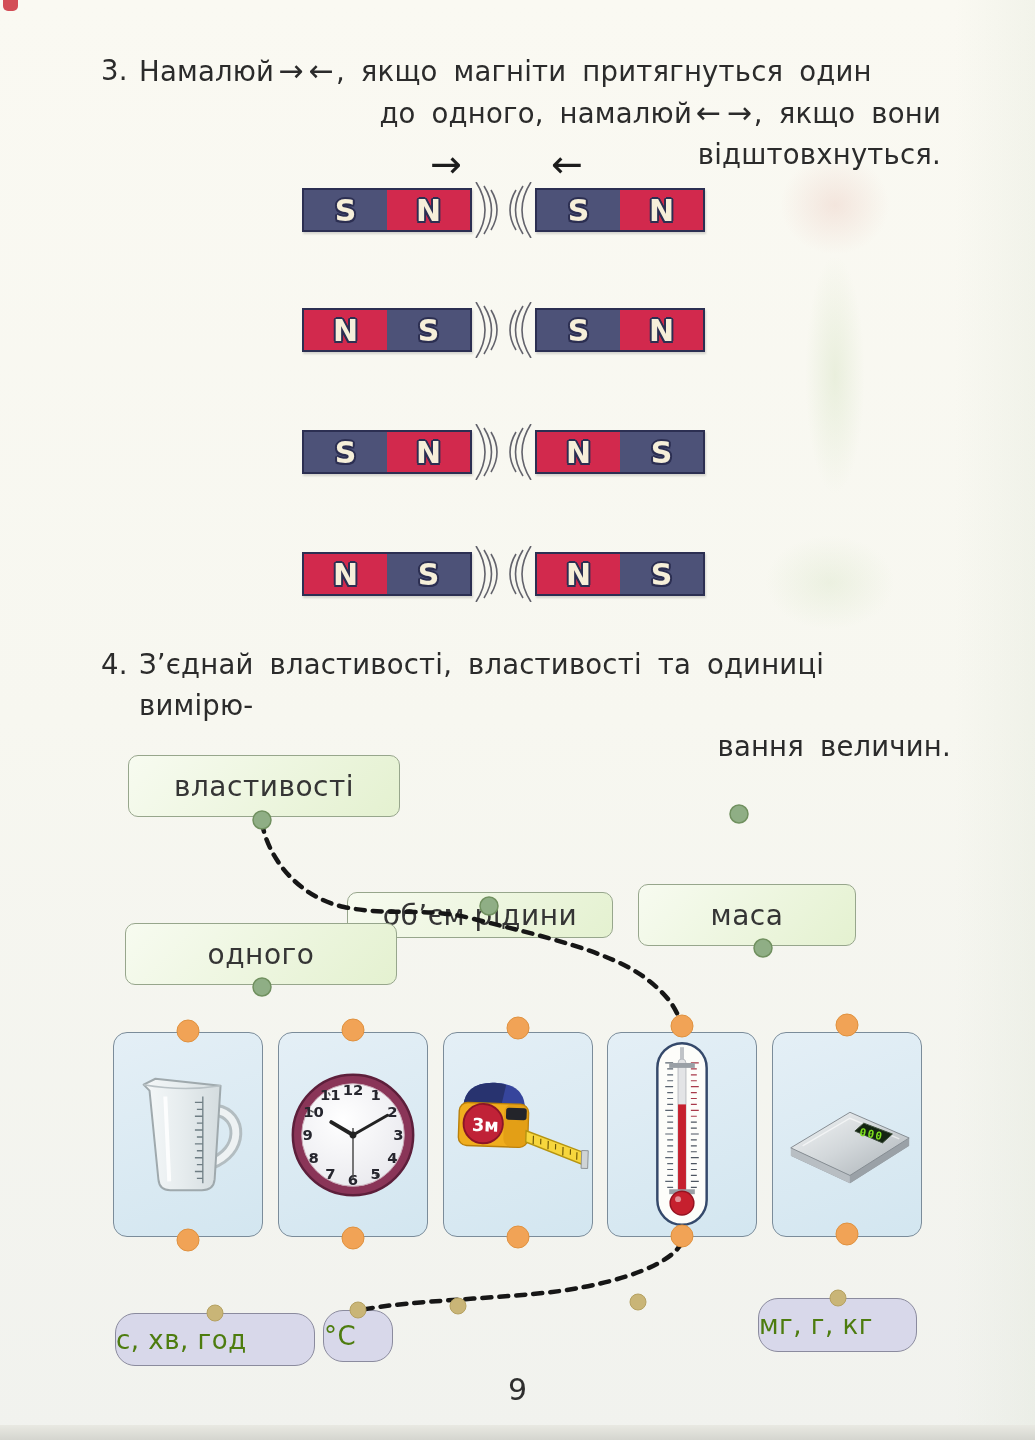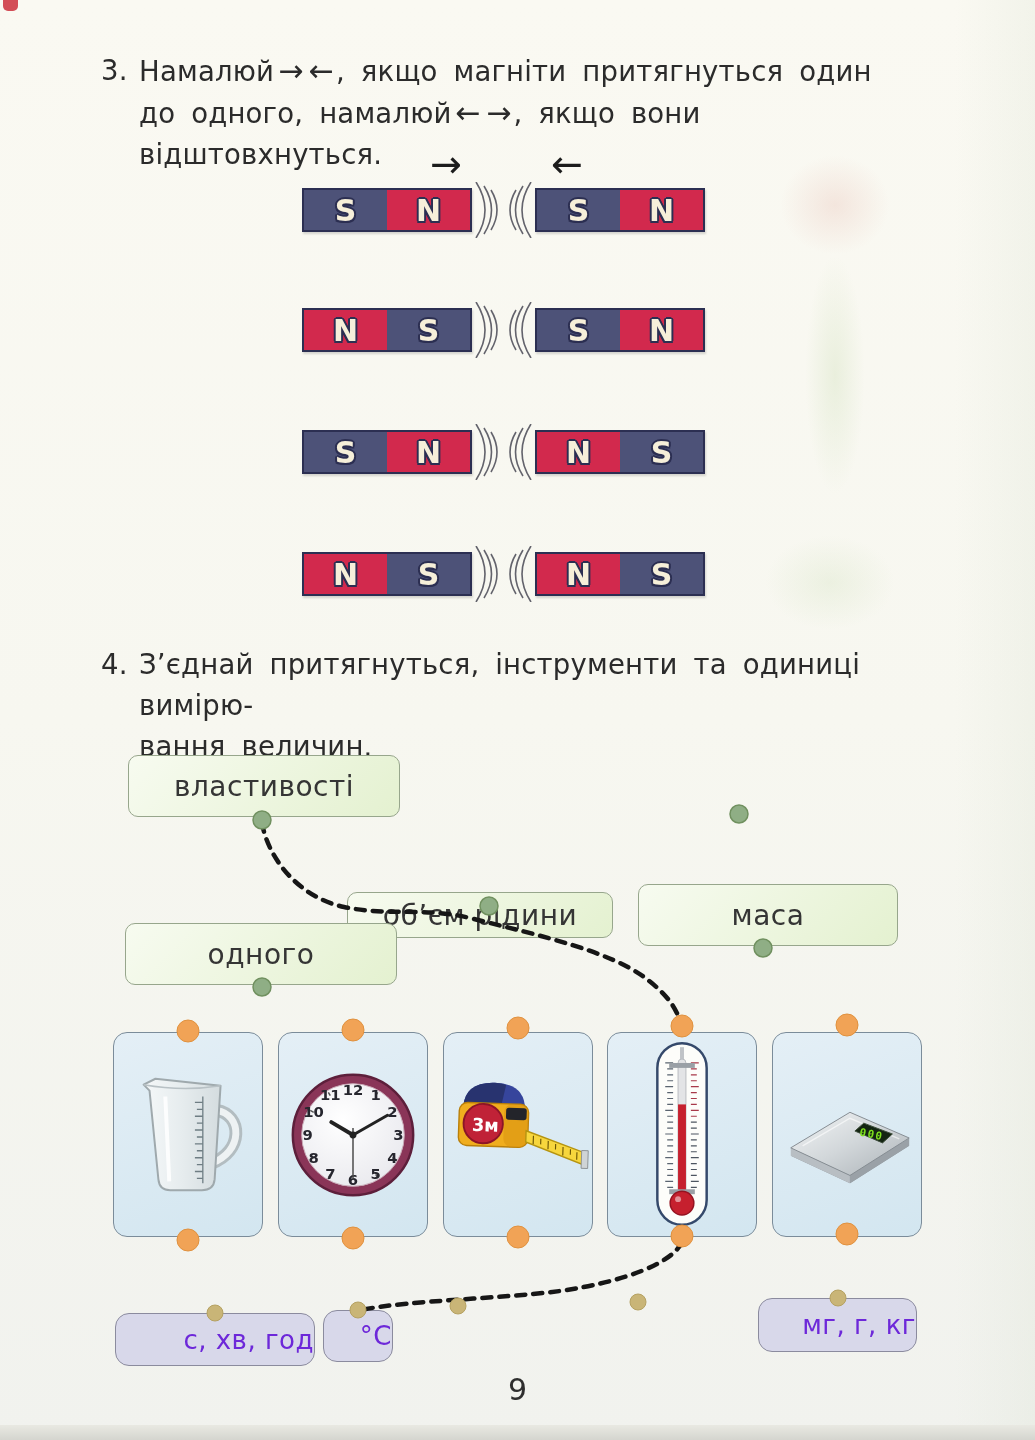--- a/index.html
+++ b/index.html
@@ -17,21 +17,21 @@
   .blob-low{left:765px;top:535px;width:130px;height:95px;background:radial-gradient(ellipse at center,rgba(208,224,188,.3),rgba(208,224,188,0) 70%);}
   .right-tint{position:absolute;right:0;top:0;width:80px;height:100%;background:linear-gradient(90deg,rgba(213,222,205,0),rgba(213,222,205,.22));pointer-events:none;}
   .bottom-strip{position:absolute;left:0;bottom:0;width:100%;height:15px;background:linear-gradient(#e9e9e2,#d4d5cf);}
 
   
   .task{position:absolute;font-size:27.5px;line-height:41px;letter-spacing:.2px;word-spacing:7px;color:#2b2b2b;}
   .task3{left:101px;top:50px;width:840px;}
   .task4{left:101px;top:644px;width:850px;}
   .tline{display:flex;}
   .tnum{flex:0 0 38px;}
-  .tindent{margin-left:38px;}
+  .tindent{margin-left:38px;text-align:right;}
   .arrow-glyph{font-size:30px;letter-spacing:-2px;padding:0 4px;word-spacing:0;}
 
   
   .magnet-diagram{position:absolute;left:0;top:150px;width:1035px;height:480px;}
   .attract-arrows{position:absolute;top:-4px;left:0;width:1035px;height:36px;font-size:38px;color:#1c1c1c;}
   .attract-arrows .ar{position:absolute;top:0;line-height:36px;}
   .ar-right{left:430px;} .ar-left{left:551px;}
   .magnet-row{position:absolute;left:302px;display:flex;align-items:center;height:56px;}
   .mr-0{top:32px;} .mr-1{top:152px;} .mr-2{top:274px;} .mr-3{top:396px;}
   .magnet{display:flex;width:170px;height:44px;border:2.5px solid #2c2f52;box-sizing:border-box;box-shadow:inset 0 3px 0 rgba(250,200,70,.55), 1px 2px 2px rgba(0,0,0,.15);}
@@ -41,32 +41,32 @@
   .waves{width:63px;height:56px;flex:0 0 63px;}
 
   
   .prop-box{position:absolute;display:flex;align-items:center;justify-content:center;
     background:linear-gradient(135deg,#f7fbf0 0%,#e4f1d0 100%);
     border:1.5px solid #97a68c;border-radius:10px;box-sizing:border-box;
     font-size:28px;color:#353535;letter-spacing:.5px;z-index:2;}
   .prop-0{left:128px;top:755px;width:272px;height:62px;}
   .prop-1{left:597px;top:750px;width:266px;height:62px;}
   .prop-2{left:347px;top:892px;width:266px;height:46px;justify-content:center;}
-  .prop-3{left:638px;top:884px;width:260px;height:62px;}
+  .prop-3{left:638px;top:884px;width:218px;height:62px;}
   .prop-4{left:125px;top:923px;width:272px;height:62px;}
 
   .card{position:absolute;top:1032px;width:150px;height:205px;
     background:linear-gradient(160deg,#e4eff6 0%,#d3e6f0 100%);
     border:1.5px solid #7b8c9a;border-radius:14px;box-sizing:border-box;z-index:2;}
   .card svg{display:block;width:100%;height:100%;}
   .card-0{left:113px;} .card-1{left:278px;} .card-2{left:443px;} .card-3{left:607px;} .card-4{left:772px;}
 
-  .unit-box{position:absolute;display:flex;align-items:center;justify-content:flex-end;
-    background:#d8d8ea;border:1.5px solid #8b8b9e;border-radius:14px;box-sizing:border-box;
-    font-size:26px;color:#6d28d9;letter-spacing:.5px;z-index:2;}
+  .unit-box{position:absolute;display:flex;align-items:center;justify-content:flex-start;
+    background:#d8d8ea;border:1.5px solid #8b8b9e;border-radius:20px;box-sizing:border-box;
+    font-size:26px;color:#4d7c0f;letter-spacing:.5px;z-index:2;}
   .unit-0{left:115px;top:1313px;width:200px;height:53px;}
   .unit-1{left:323px;top:1310px;width:70px;height:52px;}
   .unit-2{left:400px;top:1306px;width:117px;height:52px;}
   .unit-3{left:525px;top:1302px;width:227px;height:53px;}
   .unit-4{left:758px;top:1298px;width:159px;height:54px;}
 
   .overlay{position:absolute;left:0;top:0;width:1035px;height:1440px;z-index:5;pointer-events:none;}
   .dotline{fill:none;stroke:#161616;stroke-width:4.5;stroke-dasharray:9 8;stroke-linecap:round;}
   .dot-green{fill:#8fae85;stroke:#70905f;stroke-width:1.5;}
   .dot-orange{fill:#f1a356;stroke:#e0913e;stroke-width:1;}
@@ -180,21 +180,21 @@
       <div class="magnet">
         <div class="pole" style="background: rgb(210, 41, 77);">N</div>
         <div class="pole" style="background: rgb(77, 82, 120);">S</div>
       </div>
     </div>
   </div>
 
   <section class="task task4">
     <div class="tline">
       <span class="tnum">4.</span>
-      <span>З’єднай притягнуться, інструменти та одиниці вимірю-</span>
+      <span>З’єднай властивості, властивості та одиниці вимірю-</span>
     </div>
     <div class="tindent">вання величин.</div>
   </section>
 
   <div class="prop-box prop-0">
       <span>властивості</span>
     </div>
   <div class="prop-box prop-2">
       <span>об’єм рідини</span>
     </div>

